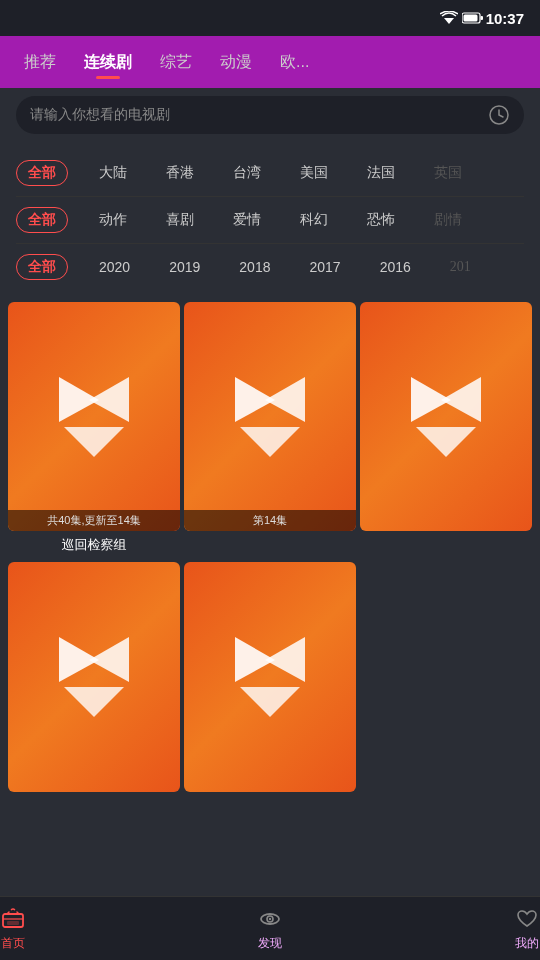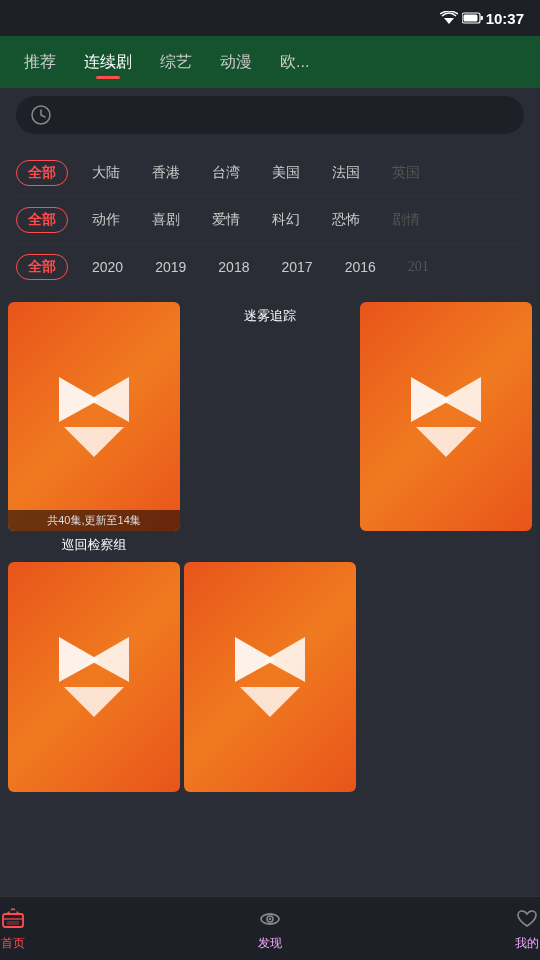--- a/index.html
+++ b/index.html
@@ -29,39 +29,39 @@
       color: #fff;
     }
     .status-icons {
       display: flex;
       align-items: center;
       gap: 4px;
     }
 
     
     .nav-tabs {
-      background: #14532d;
+      background: #a21caf;
       display: flex;
       align-items: center;
       padding: 0 10px;
       height: 52px;
       overflow-x: auto;
     }
     .nav-tabs::-webkit-scrollbar { display: none; }
     .nav-tab {
       padding: 8px 14px;
       font-size: 16px;
       color: #ccc;
       white-space: nowrap;
       cursor: pointer;
       position: relative;
     }
     .nav-tab.active {
       color: #fff;
-      font-weight: 400;
+      font-weight: 700;
     }
     .nav-tab.active::after {
       content: '';
       position: absolute;
       bottom: 2px;
       left: 50%;
       transform: translateX(-50%);
       width: 24px;
       height: 3px;
       background: #ff4d4d;
@@ -90,21 +90,21 @@
 
     
     .filter-section {
       background: #2a2d35;
       padding: 4px 16px 0;
     }
     .filter-row {
       display: flex;
       align-items: center;
       padding: 10px 0;
-      gap: 8px;
+      gap: 15px;
       border-bottom: 1px solid #333;
       flex-wrap: nowrap;
       overflow: hidden;
     }
     .filter-row:last-child { border-bottom: none; }
     .filter-tag {
       padding: 4px 12px;
       font-size: 14px;
       color: #ccc;
       cursor: pointer;
@@ -225,20 +225,21 @@
 <nav class="nav-tabs">
   <div class="nav-tab">推荐</div>
   <div class="nav-tab active">连续剧</div>
   <div class="nav-tab">综艺</div>
   <div class="nav-tab">动漫</div>
   <div class="nav-tab">欧...</div>
 </nav>
 
 <div class="search-bar-wrap">
   <div class="search-bar">
+    <span class="search-input-fake">请输入你想看的电视剧</span>
     <svg width="22" height="22" viewBox="0 0 22 22" fill="none">
       <circle cx="11" cy="11" r="9" stroke="#888" stroke-width="1.5"></circle>
       <path d="M11 6 L11 11 L15 13" stroke="#888" stroke-width="1.5" stroke-linecap="round"></path>
     </svg>
   </div>
 </div>
 
 <div class="filter-section">
 
   <div class="filter-row">
@@ -281,21 +282,28 @@
         <polygon points="10,5 50,28 10,50" fill="rgba(255,255,255,0.9)"></polygon>
         <polygon points="80,5 40,28 80,50" fill="rgba(255,255,255,0.85)"></polygon>
         <polygon points="15,55 75,55 45,85" fill="rgba(255,255,255,0.8)"></polygon>
       </svg>
       <div class="thumb-badge">共40集,更新至14集</div>
     </div>
     <div class="content-title">巡回检察组</div>
   </div>
 
   <div class="content-item">
-    <div class="content-title">迷雾追踪</div>
+    <div class="content-thumb">
+      <svg width="90" height="90" viewBox="0 0 90 90">
+        <polygon points="10,5 50,28 10,50" fill="rgba(255,255,255,0.9)"></polygon>
+        <polygon points="80,5 40,28 80,50" fill="rgba(255,255,255,0.85)"></polygon>
+        <polygon points="15,55 75,55 45,85" fill="rgba(255,255,255,0.8)"></polygon>
+      </svg>
+      <div class="thumb-badge">第14集</div>
+    </div>
   </div>
 
   <div class="content-item">
     <div class="content-thumb">
       <svg width="90" height="90" viewBox="0 0 90 90">
         <polygon points="10,5 50,28 10,50" fill="rgba(255,255,255,0.9)"></polygon>
         <polygon points="80,5 40,28 80,50" fill="rgba(255,255,255,0.85)"></polygon>
         <polygon points="15,55 75,55 45,85" fill="rgba(255,255,255,0.8)"></polygon>
       </svg>
     </div>

